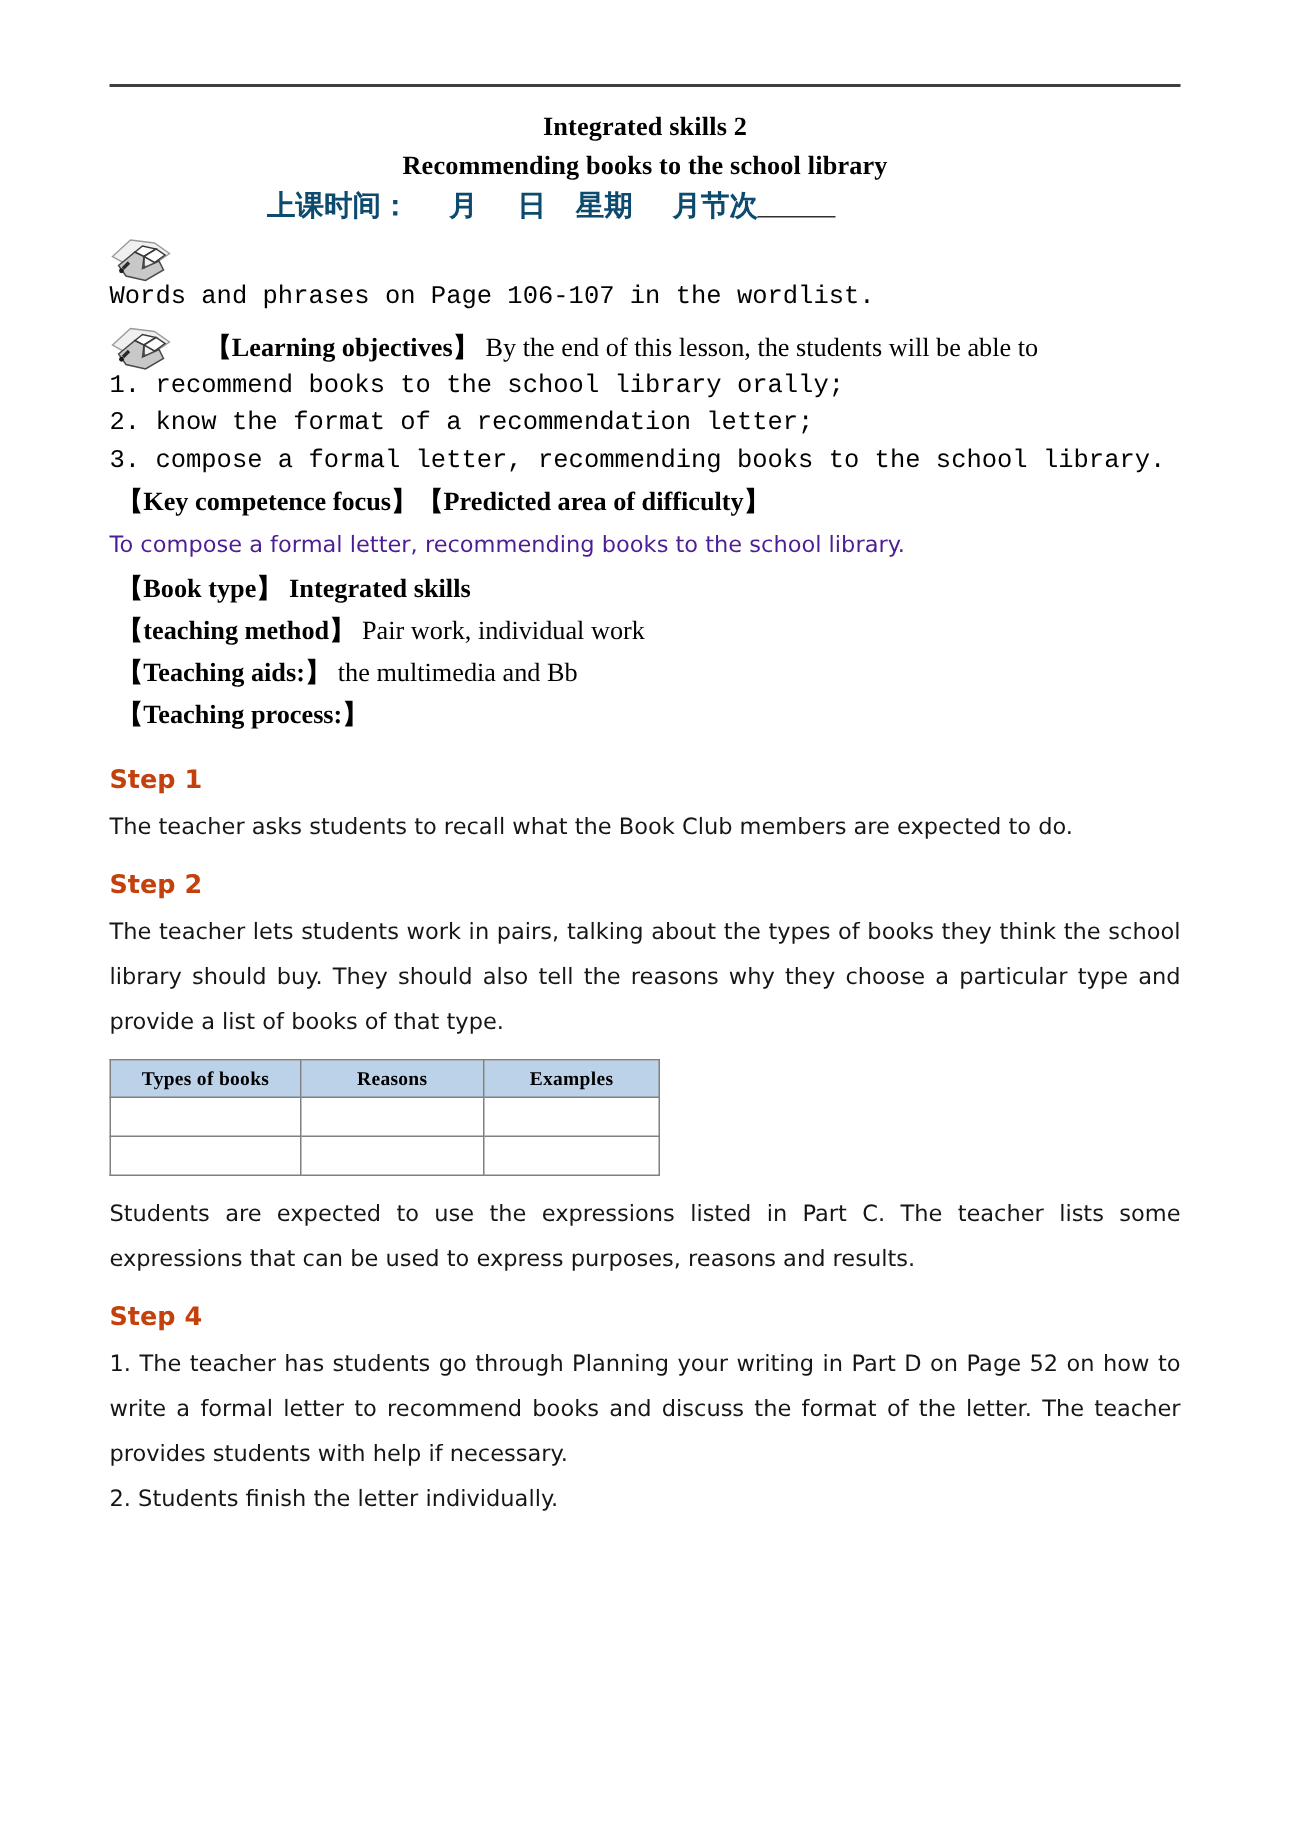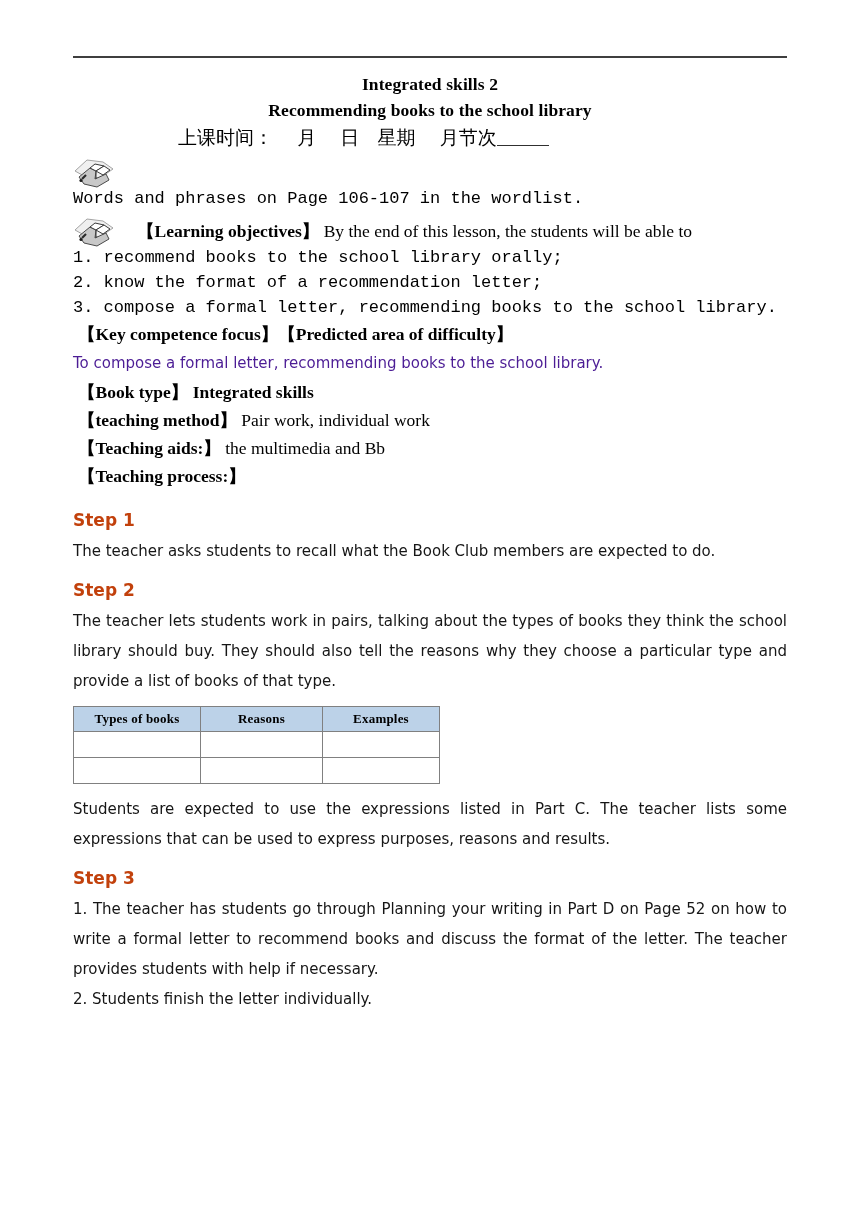--- a/index.html
+++ b/index.html
@@ -48,24 +48,24 @@
     font-family: "Liberation Serif", "DejaVu Serif", serif;
     letter-spacing: 0.1px;
   }
   .doc-title.first { margin-top: 13px; }
 
   
   .class-time-line {
     font-size: 19px;
     line-height: 29px;
     font-family: "DejaVu Sans", "Liberation Sans", sans-serif;
-    color: #000000;
+    color: #0c4a6e;
     padding-left: 105px;
     white-space: pre;
-    font-weight: 400;
+    font-weight: 700;
   }
   .class-time-line .blank {
     border-bottom: 1.5px solid #303030;
     display: inline-block;
     width: 52px;
     vertical-align: -2px;
   }
 
   
   .icon-row {
@@ -268,18 +268,18 @@
             <td class="col-a"></td>
             <td class="col-b"></td>
             <td class="col-c"></td>
           </tr>
         </tbody>
       </table>
     </div>
 
     <div class="sans-para">Students are expected to use the expressions listed in Part C. The teacher lists some expressions that can be used to express purposes, reasons and results.</div>
 
-    <div class="step-head">Step 3</div>
+    <div class="step-head">Step 4</div>
     <div class="sans-para">1. The teacher has students go through Planning your writing in Part D on Page 52 on how to write a formal letter to recommend books and discuss the format of the letter. The teacher provides students with help if necessary.</div>
     <div class="sans-para last-nojust">2. Students finish the letter individually.</div>
 
   </div>
 </div>
 
 </body></html>

